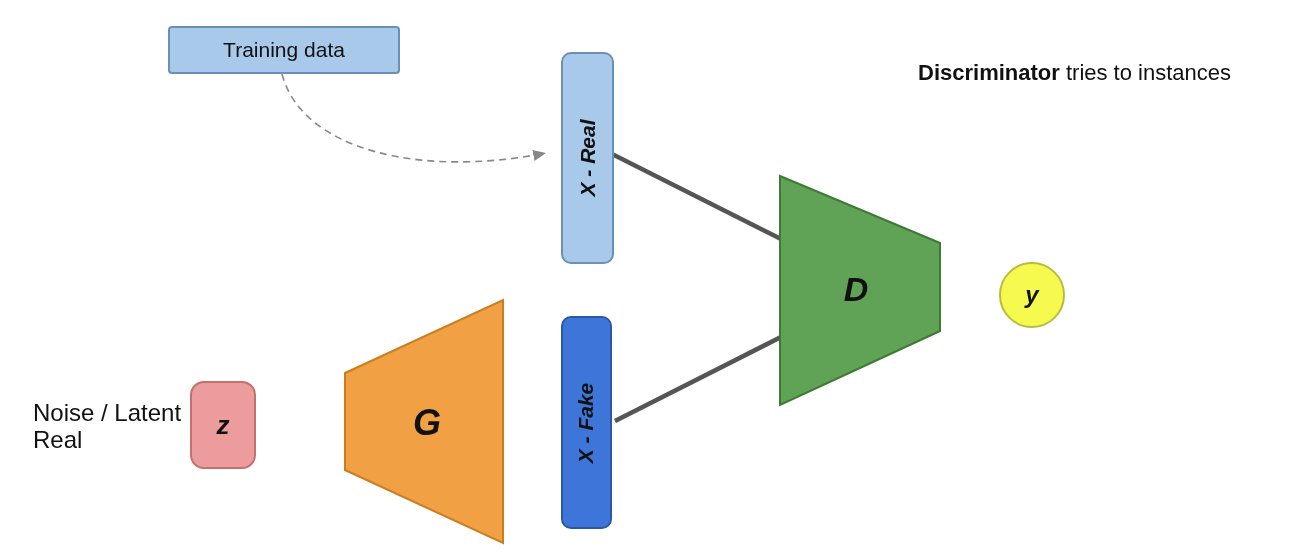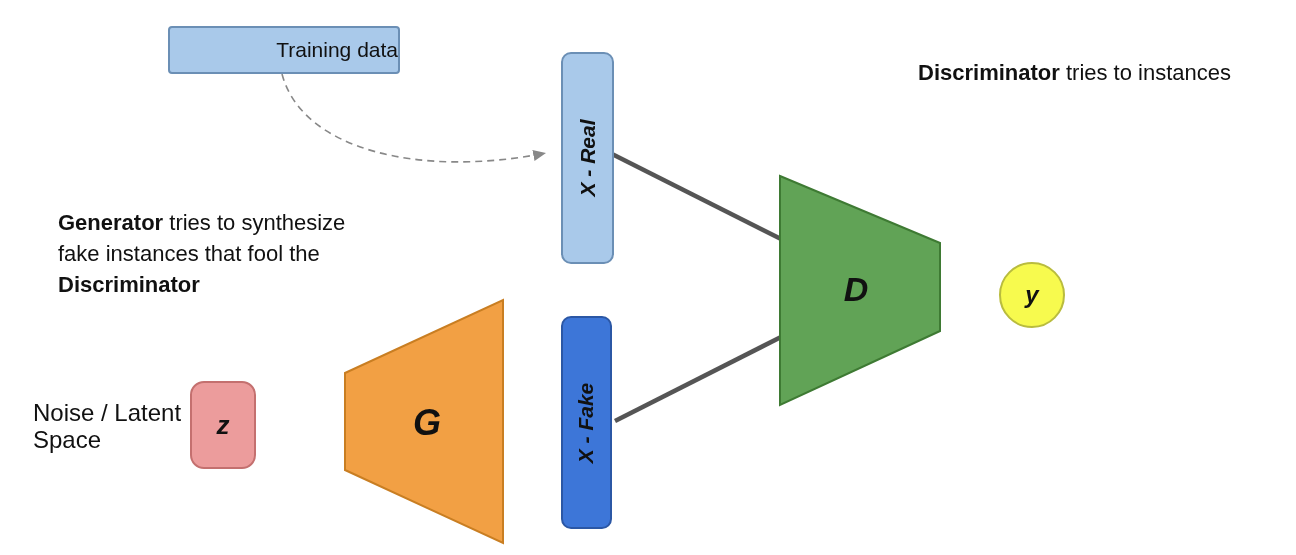--- a/index.html
+++ b/index.html
@@ -26,21 +26,21 @@
     position: absolute;
     left: 168px;
     top: 26px;
     width: 228px;
     height: 44px;
     background: var(--light_blue_fill, #a9c9ea);
     border: 2px solid var(--light_blue_stroke, #6b8fb5);
     border-radius: 4px;
     display: flex;
     align-items: center;
-    justify-content: flex-end;
+    justify-content: center;
     font-size: 21px;
   }
   
   .vbox {
     position: absolute;
     border-radius: 10px;
     display: flex;
     align-items: center;
     justify-content: center;
   }
@@ -191,26 +191,21 @@
   <div class="zbox">
     <span>z</span>
   </div>
 
   <div class="ycircle">
     <span>y</span>
   </div>
 
   <div class="noise-caption">
     <span>Noise / Latent</span><br>
-    <span>Space</span>
-  </div>
-
-  <div class="note gen-note">
-    <b>Generator</b><span> tries to synthesize</span><br>
-    <span>fake instances that fool the</span><br>
-    <b>Discriminator</b>
-  </div>
+    <span>Real</span>
+  </div>
+
 
   <div class="note disc-note">
     <b>Discriminator</b><span> tries to instances</span><br>
   </div>
 
 </div>
 
 </body></html>

